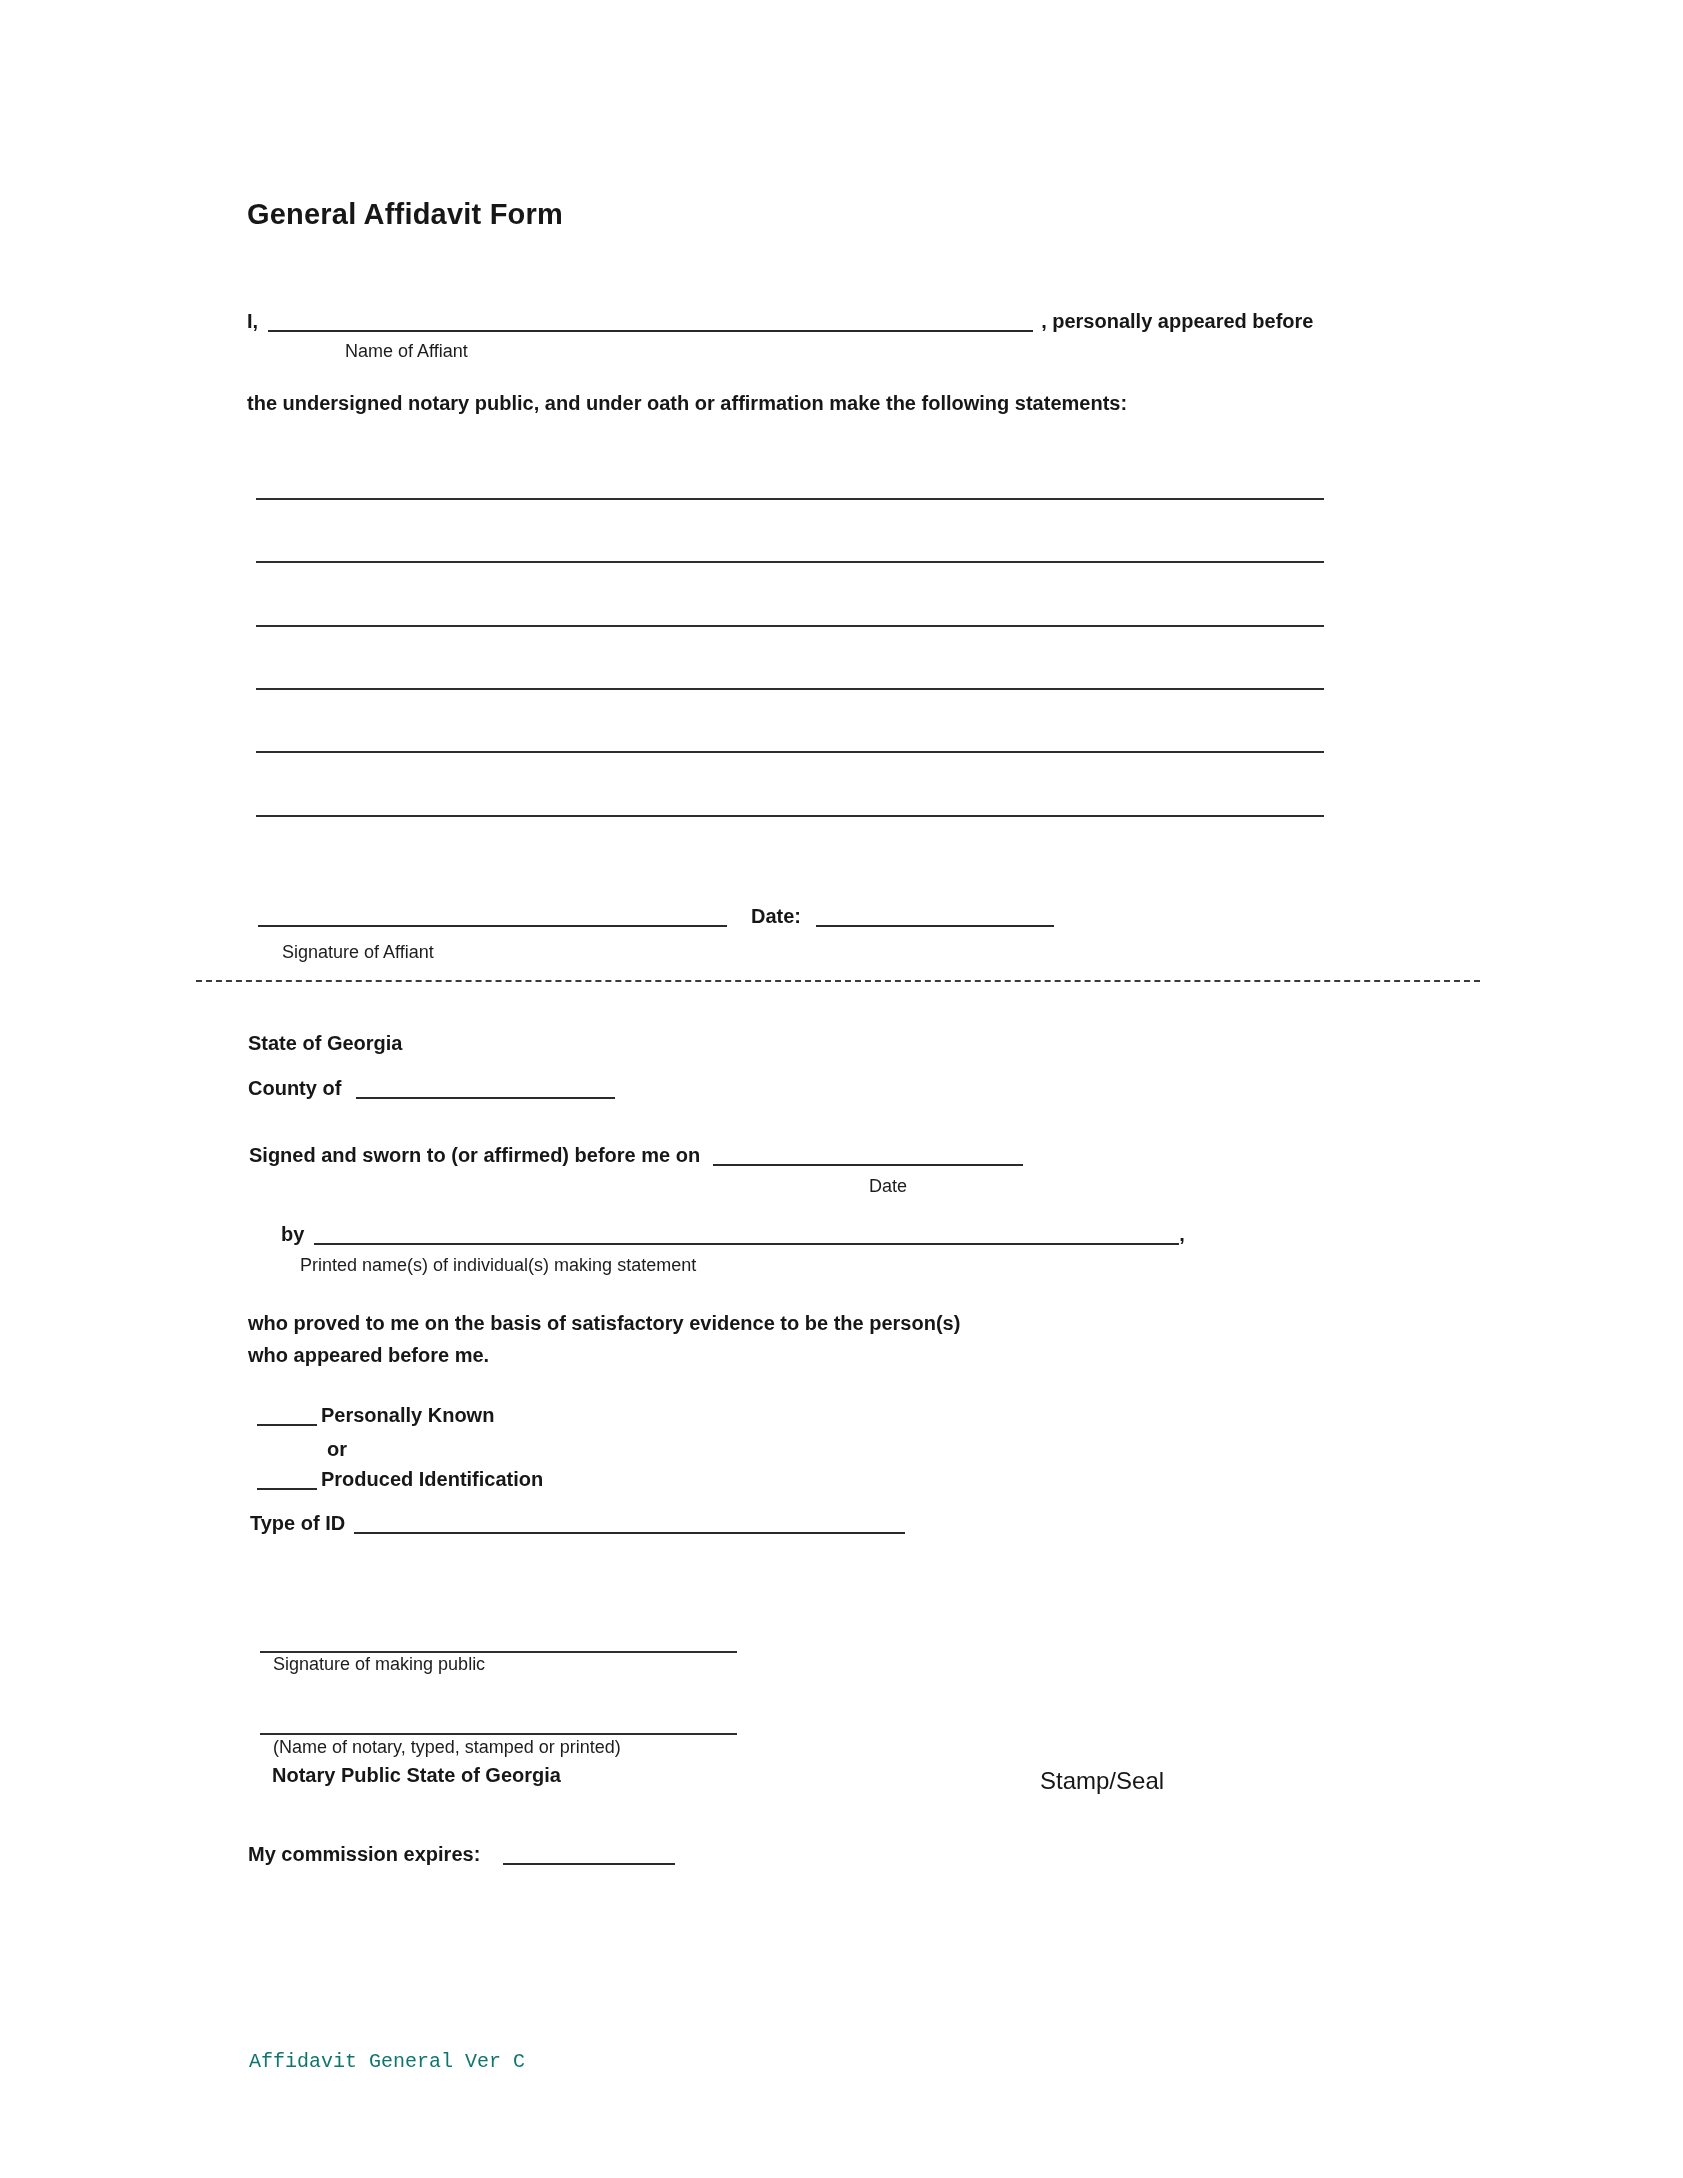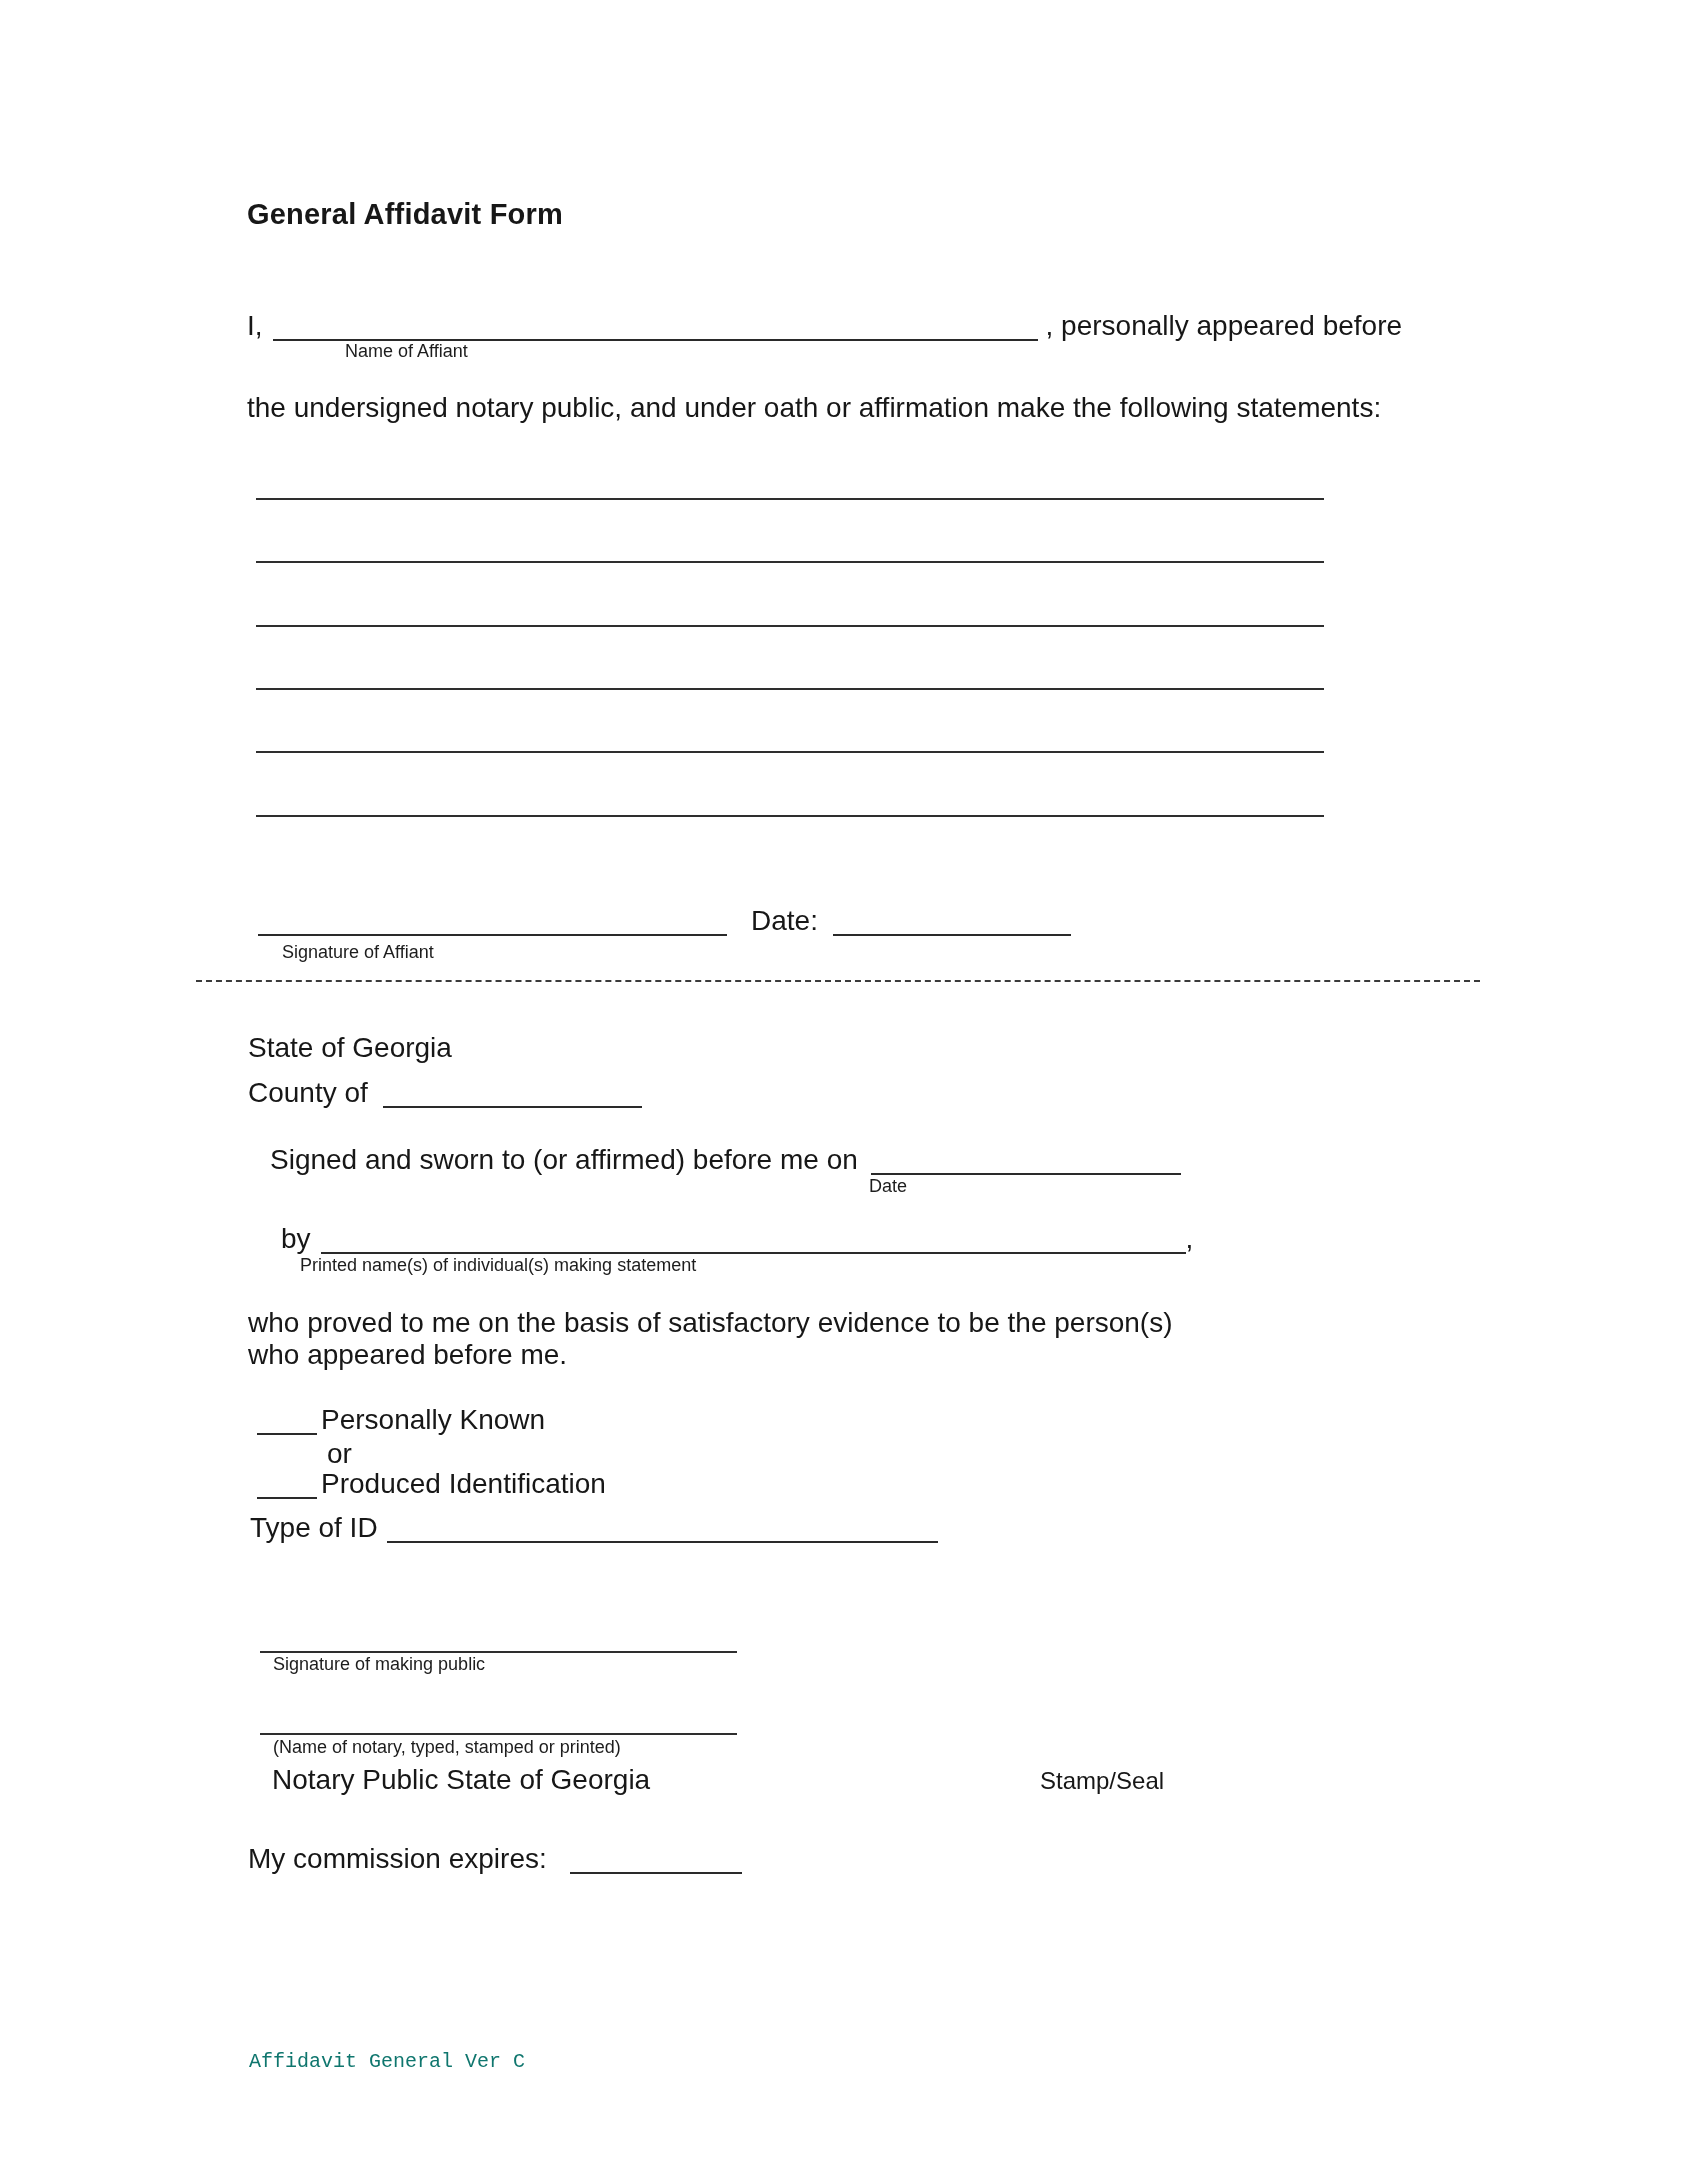--- a/index.html
+++ b/index.html
@@ -6,21 +6,21 @@
   .page {
     position: relative;
     width: 1683px;
     height: 2178px;
     background: #ffffff;
     font-family: "Liberation Sans", sans-serif;
     color: #171717;
     overflow: hidden;
   }
   .abs { position: absolute; white-space: nowrap; }
-  .body-text { font-size: 28px; line-height: 1.2; }
+  .body-text { font-size: 20px; line-height: 1.2; font-weight: bold; }
   .sub-label { font-size: 18px; line-height: 1.2; color: #1d1d1d; }
   .title { font-size: 29px; font-weight: bold; letter-spacing: 0.2px; }
   .blank {
     display: inline-block;
     height: 1.02em;
     border-bottom: 2px solid #2a2a2a;
     vertical-align: text-bottom;
   }
   .stmt-line {
     position: absolute;
@@ -76,21 +76,21 @@
   <div class="abs sub-label" style="left:282px; top:942px;">Signature of Affiant</div>
 
   <div class="dashed-divider"></div>
 
   <div class="abs body-text" style="left:248px; top:1031px;">State of Georgia</div>
 
   <div class="abs body-text" style="left:248px; top:1076px;">
     <span>County of</span><span class="blank" style="width:259px; margin-left:15px;"></span>
   </div>
 
-  <div class="abs body-text" style="left:249px; top:1143px;margin-left:21px;">
+  <div class="abs body-text" style="left:249px; top:1143px;">
     <span>Signed and sworn to (or affirmed) before me on</span><span class="blank" style="width:310px; margin-left:13px;"></span>
   </div>
   <div class="abs sub-label" style="left:869px; top:1176px;">Date</div>
 
   <div class="abs body-text" style="left:249px; top:1222px;margin-left:32px;">
     <span>by</span><span class="blank" style="width:865px; margin-left:10px;"></span><span>,</span>
   </div>
   <div class="abs sub-label" style="left:300px; top:1255px;">Printed name(s) of individual(s) making statement</div>
 
   <div class="abs body-text para" style="left:248px; top:1307px; width:1168px;">

